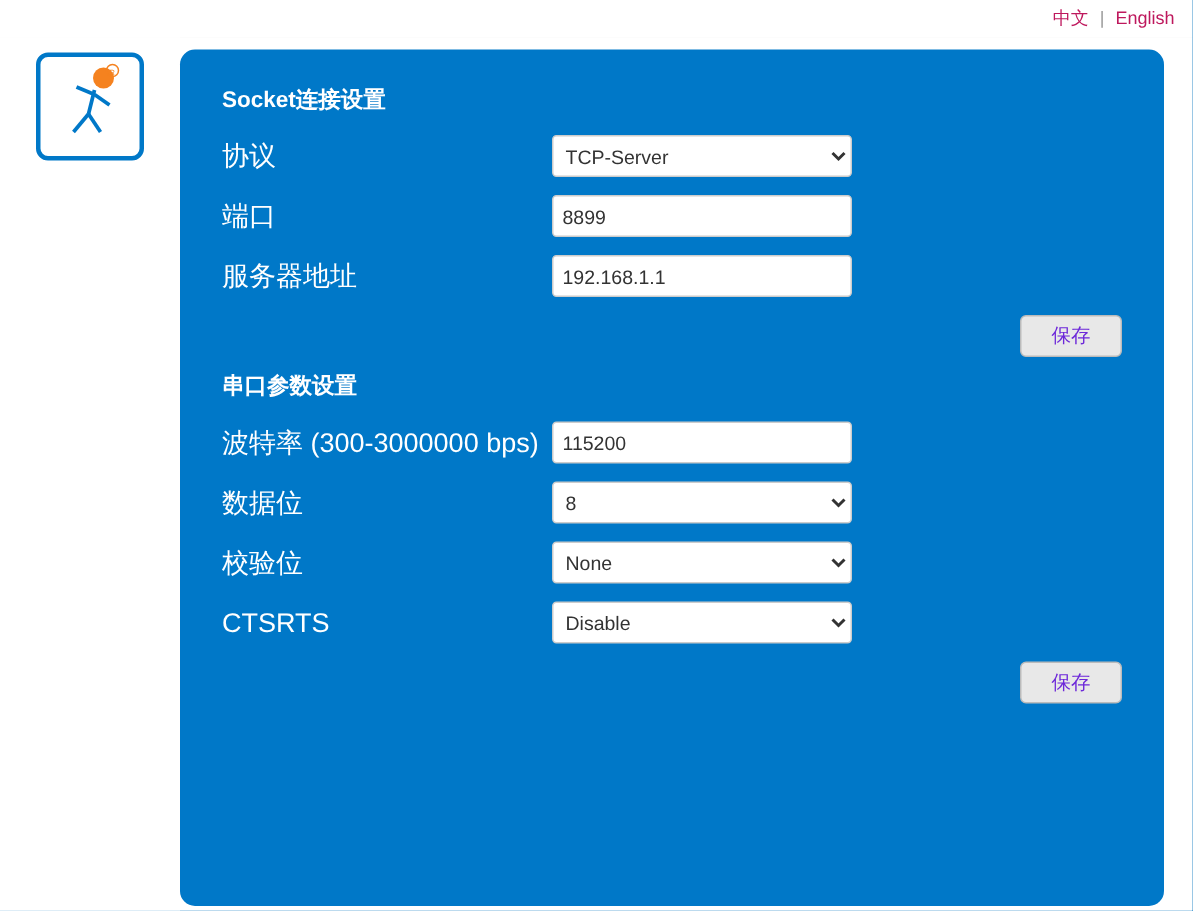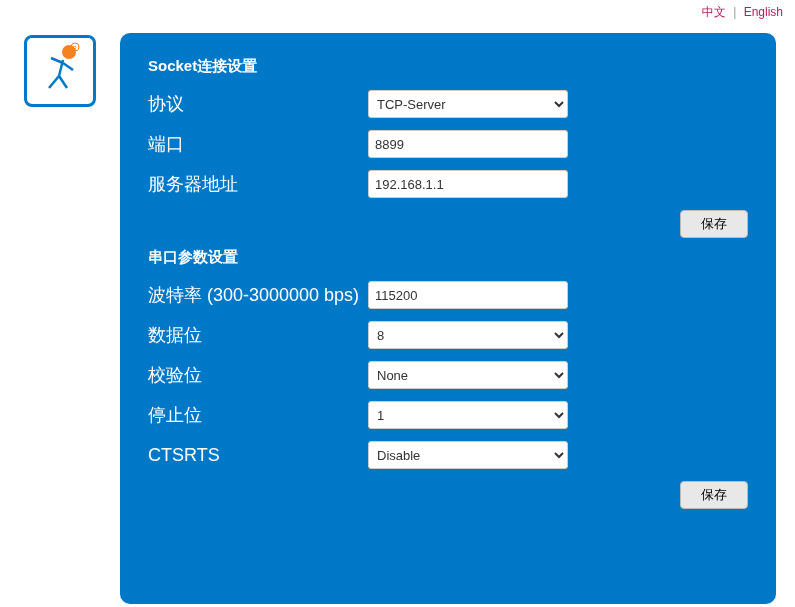--- a/index.html
+++ b/index.html
@@ -132,21 +132,21 @@
       margin-top: 6px;
       margin-bottom: 10px;
     }
 
     .save-btn {
       background: #e8e8e8;
       border: 1px solid #bbb;
       border-radius: 4px;
       padding: 4px 20px;
       font-size: 13px;
-      color: #000000;
+      color: #6d28d9;
       cursor: pointer;
     }
 
     
     .logo-svg {
       width: 58px;
       height: 58px;
     }
   </style>
 </head>
@@ -216,24 +216,20 @@
     <div class="form-group">
       <div class="form-label">数据位</div>
       <select class="form-select" id="data-bits-select"><option value="5">5</option><option value="6">6</option><option value="7">7</option><option value="8" selected="">8</option></select>
     </div>
 
     <div class="form-group">
       <div class="form-label">校验位</div>
       <select class="form-select" id="parity-select"><option value="None">None</option><option value="Odd">Odd</option><option value="Even">Even</option><option value="Mark">Mark</option><option value="Space">Space</option></select>
     </div>
 
-    <div class="form-group">
-      <div class="form-label">停止位</div>
-      <select class="form-select" id="stop-bits-select"><option value="1">1</option><option value="1.5">1.5</option><option value="2">2</option></select>
-    </div>
 
     <div class="form-group">
       <div class="form-label">CTSRTS</div>
       <select class="form-select" id="ctsrts-select"><option value="Disable">Disable</option><option value="Enable">Enable</option></select>
     </div>
 
     <div class="save-row">
       <button class="save-btn">保存</button>
     </div>
 

